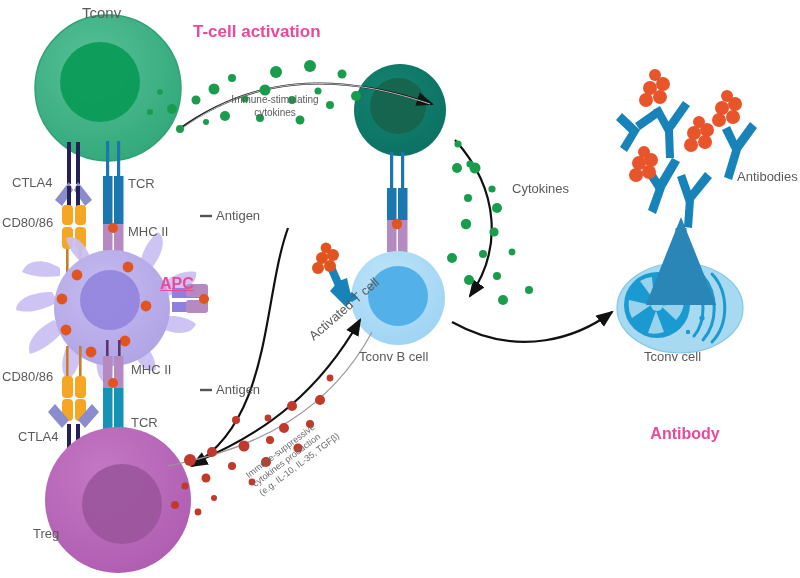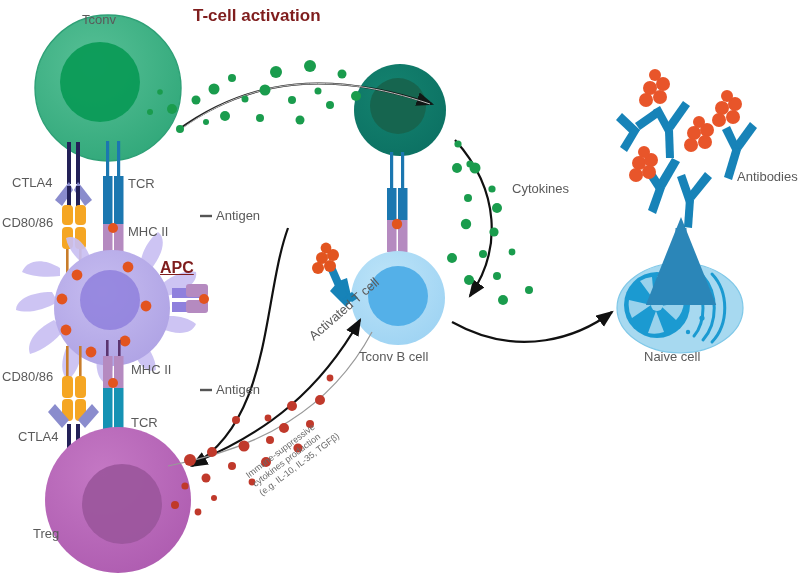--- a/index.html
+++ b/index.html
@@ -1,20 +1,20 @@
 <!DOCTYPE html>
 <html><head>
 <meta charset="utf-8">
 <style>
   html,body{margin:0;padding:0;background:#ffffff;}
   body{width:800px;height:578px;overflow:hidden;font-family:"Liberation Sans",sans-serif;}
   #stage{position:relative;width:800px;height:578px;background:#fff;}
   #stage svg{position:absolute;left:0;top:0;}
   .lbl{position:absolute;color:#5a5a5a;font-family:"Liberation Sans",sans-serif;white-space:nowrap;}
-  .hdr{position:absolute;color:#7f1d1d;font-weight:bold;font-family:"Liberation Sans",sans-serif;white-space:nowrap;}
+  .hdr{position:absolute;color:#ec4899;font-weight:bold;font-family:"Liberation Sans",sans-serif;white-space:nowrap;margin-top:16px;}
   .rot{transform-origin:left top;}
   .tiny{font-size:9px;line-height:11px;color:#6a6a6a;}
   .ctr{text-align:center;}
 </style>
 </head>
 <body>
 
 <div id="stage">
 
 <svg width="800" height="578" viewBox="0 0 800 578">
@@ -366,46 +366,51 @@
     </g>
   </g>
 </svg>
 
 <div class="hdr" style="left:193px;top:6px;font-size:17px;">T-cell activation</div>
 
 <div class="hdr" style="left:342px;top:366px;font-size:16px;">
 </div>
 
 <div class="hdr ctr" style="left:630px;top:408px;width:110px;font-size:16px;line-height:20px;">
+  <div>Antibody</div>
 </div>
 
-<div class="lbl" style="left:82px;top:12px;font-size:13px;">Tconv</div>
+<div class="lbl" style="left:82px;top:4px;font-size:15px;">Tconv</div>
 
 <div class="hdr" style="left:160px;top:259px;font-size:16px;text-decoration:underline;">APC</div>
 
 <div class="lbl" style="left:33px;top:526px;font-size:13px;">Treg</div>
 
 <div class="lbl rot" style="left:306px;top:332px;font-size:13px;transform:rotate(-41deg);">Activated T cell</div>
 
 <div class="lbl" style="left:359px;top:349px;font-size:13px;">Tconv B cell</div>
 
-<div class="lbl" style="left:644px;top:349px;font-size:13px;">Naive cell</div>
+<div class="lbl" style="left:644px;top:349px;font-size:13px;">Tconv cell</div>
 
 <div class="lbl" style="left:12px;top:175px;font-size:13px;">CTLA4</div>
 <div class="lbl" style="left:2px;top:215px;font-size:13px;">CD80/86</div>
 <div class="lbl" style="left:128px;top:176px;font-size:13px;">TCR</div>
 <div class="lbl" style="left:216px;top:208px;font-size:13px;">Antigen</div>
 <div class="lbl" style="left:128px;top:224px;font-size:13px;">MHC II</div>
 
 <div class="lbl" style="left:2px;top:369px;font-size:13px;">CD80/86</div>
 <div class="lbl" style="left:131px;top:362px;font-size:13px;">MHC II</div>
 <div class="lbl" style="left:216px;top:382px;font-size:13px;">Antigen</div>
 <div class="lbl" style="left:131px;top:415px;font-size:13px;">TCR</div>
 <div class="lbl" style="left:18px;top:429px;font-size:13px;">CTLA4</div>
 
+<div class="lbl ctr" style="left:205px;top:93px;width:140px;font-size:10px;line-height:13px;">
+  <div>Immune-stimulating</div>
+  <div>cytokines</div>
+</div>
 
 <div class="lbl" style="left:512px;top:181px;font-size:13px;">Cytokines</div>
 
 <div class="lbl" style="left:737px;top:169px;font-size:13px;">Antibodies</div>
 
 <div class="lbl rot tiny" style="left:244px;top:472px;transform:rotate(-37deg);">
   <div>Immune-suppressive</div>
   <div>cytokines production</div>
   <div>(e.g. IL-10, IL-35, TGFβ)</div>
 </div>

